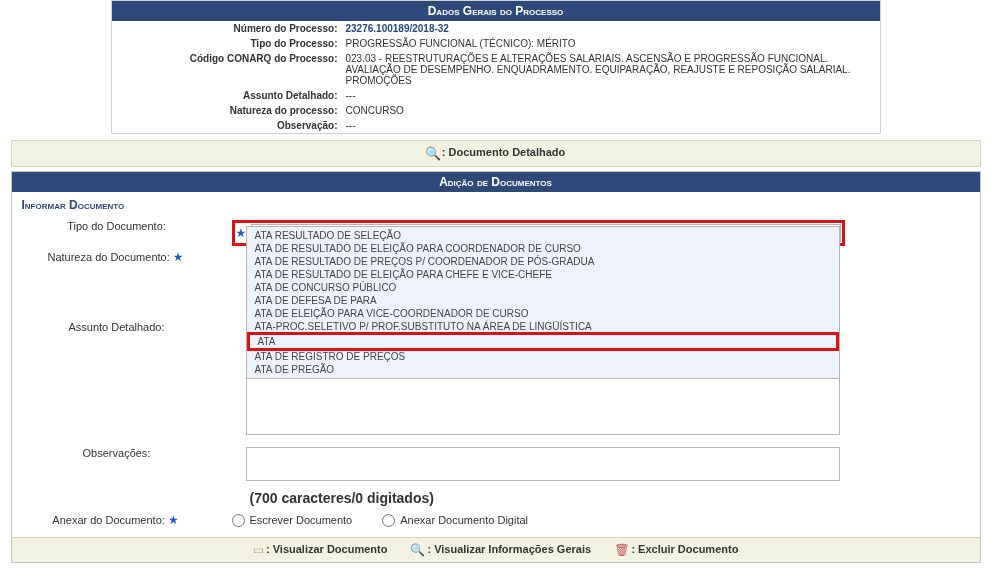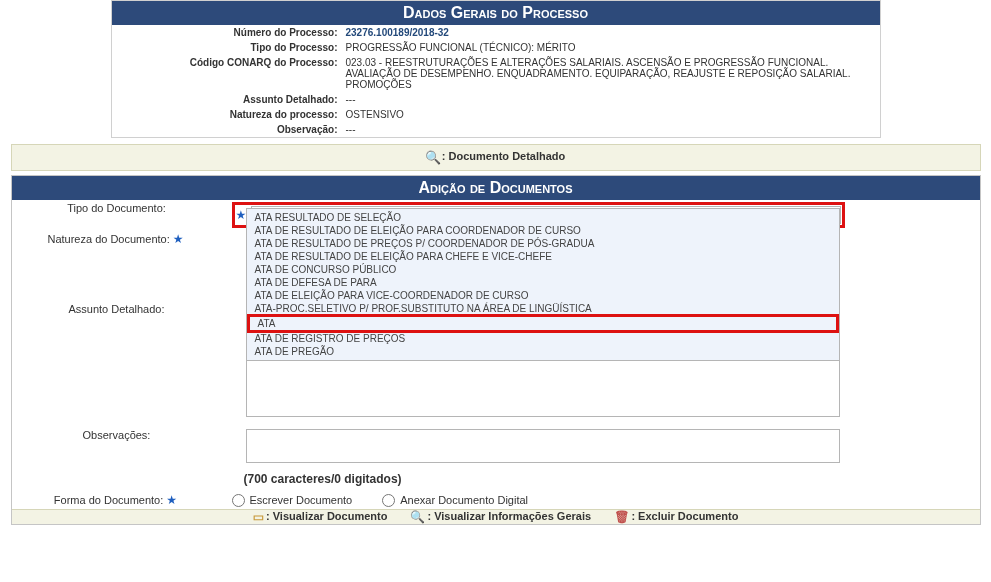--- a/index.html
+++ b/index.html
@@ -11,21 +11,21 @@
     width: 991px;
   }
 
   .section-header {
     background: #2d4a7a;
     color: #fff;
     text-align: center;
     font-weight: bold;
     font-variant: small-caps;
     padding: 3px 0;
-    font-size: 16px;
+    font-size: 12px;
   }
 
   .panel-outer {
     border: 1px solid #d0d0d0;
     margin: 0 auto;
   }
   .panel-proc { width: 770px; }
 
   .kv-table { width: 100%; border-collapse: collapse; }
   .kv-table td { padding: 2px 4px; vertical-align: top; font-size: 10px; }
@@ -99,31 +99,31 @@
     resize: none;
   }
   .textarea-obs {
     width: 594px;
     height: 34px;
     border: 1px solid #b5b5b5;
     margin-left: 14px;
     background: #fff;
     resize: none;
   }
-  .char-count { margin-left: 12px; font-weight: bold; font-size: 12px; padding: 3px 0; }
+  .char-count { margin-left: 18px; font-weight: bold; font-size: 14px; padding: 3px 0; }
 
   .radio-row { display: flex; align-items: center; gap: 5px; }
   .radio-row label { margin-right: 25px; }
 
   .footer-bar {
     background: #f3f3e4;
     text-align: center;
+    padding: 5px;
     border-top: 1px solid #d6d6b8;
-    margin-top: 0;
-    font-weight: bold;
+    margin-top: 8px;
   }
   .footer-bar .sep { margin: 0 10px; }
   .icon-sq { font-size: 12px; margin-right: 2px; vertical-align: middle; }
   .icon-doc { color: #c99b3e; }
   .icon-mag { color: #5a7fb0; }
   .icon-del { color: #c0504d; }
 </style>
 </head>
 <body>
 
@@ -142,36 +142,37 @@
     <tr>
       <td class="kv-lbl">Código CONARQ do Processo:</td>
       <td class="kv-val">023.03 - REESTRUTURAÇÕES E ALTERAÇÕES SALARIAIS. ASCENSÃO E PROGRESSÃO FUNCIONAL. AVALIAÇÃO DE DESEMPENHO. ENQUADRAMENTO. EQUIPARAÇÃO, REAJUSTE E REPOSIÇÃO SALARIAL. PROMOÇÕES</td>
     </tr>
     <tr>
       <td class="kv-lbl">Assunto Detalhado:</td>
       <td class="kv-val">---</td>
     </tr>
     <tr>
       <td class="kv-lbl">Natureza do processo:</td>
-      <td class="kv-val">OSTENSIVO</td>
+      <td class="kv-val">CONCURSO</td>
     </tr>
     <tr>
       <td class="kv-lbl">Observação:</td>
       <td class="kv-val">---</td>
     </tr>
   </tbody>
     </table>
 </div>
 
 <div class="info-bar">
   <span class="mag-icon">🔍</span><span class="label-bold">: Documento Detalhado</span>
 </div>
 
 <div class="panel-doc">
   <div class="section-header">Adição de Documentos</div>
+  <div class="sub-header">Informar Documento</div>
 
   <div class="form-row">
     <div class="form-lbl">Tipo do Documento:</div>
     <div class="form-ctl">
       <span class="hl-wrap">
         <span class="req-star">★</span>
         <input type="text" class="tipo-input" value="ata" style="">
       </span>
       
       <div class="suggest-list" id="suggest">
@@ -210,21 +211,21 @@
     </div>
   </div>
   <div class="form-row">
     <div class="form-lbl"></div>
     <div class="form-ctl">
         <div class="char-count">(700 caracteres/0 digitados)</div>
       </div>
   </div>
 
   <div class="form-row">
-    <div class="form-lbl"><span>Forma do Documento:</span> <span class="req-star">★</span></div>
+    <div class="form-lbl"><span>Anexar do Documento:</span> <span class="req-star">★</span></div>
     <div class="form-ctl radio-row">
       <input type="radio" name="forma" style="">
       <label>Escrever Documento</label>
       <input type="radio" name="forma" style="">
       <label>Anexar Documento Digital</label>
     </div>
   </div>
 
   <div class="footer-bar">
     <span class="icon-sq icon-doc">▭</span><b>: Visualizar Documento</b>

